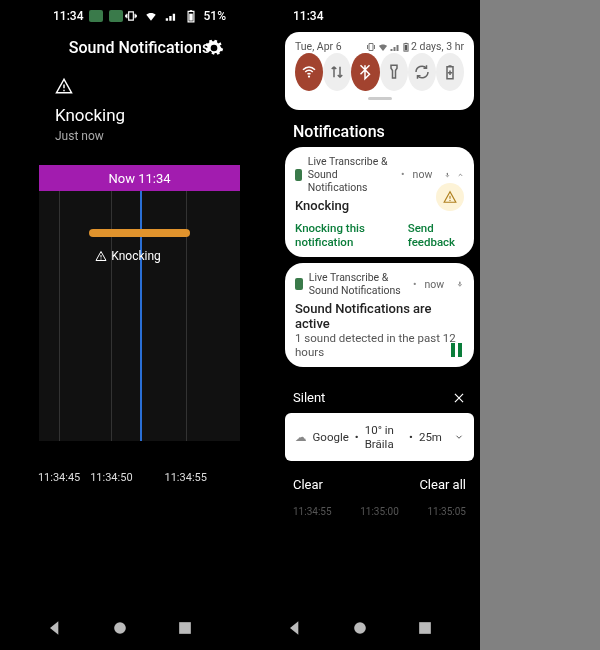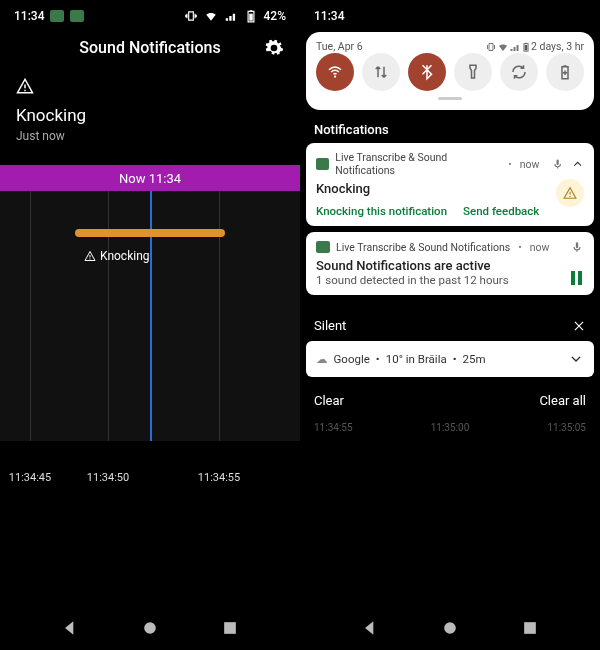--- a/index.html
+++ b/index.html
@@ -1,17 +1,17 @@
 <!DOCTYPE html>
 <html><head>
 <meta charset="utf-8">
 <style>
   * { box-sizing: border-box; margin: 0; padding: 0; font-family: Roboto, Arial, sans-serif; }
   body { background: #818181; width: 600px; height: 650px; overflow: hidden; display: flex; }
-  .phone { width: 300px; height: 650px; background: #000; position: relative; color: #fff; overflow: hidden; }
+  .phone { width: 240px; height: 650px; background: #000; position: relative; color: #fff; overflow: hidden; padding-left: 39px; }
   .phone + .phone { margin-left: 0; }
 
   
   .statusbar { display: flex; justify-content: space-between; align-items: center; padding: 6px 14px 2px; font-size: 12px; font-weight: 500; height: 28px; }
   .statusbar .left, .statusbar .right { display: flex; align-items: center; gap: 6px; }
   .sb-icon { width: 14px; height: 14px; display: inline-block; }
   .sb-app { width: 14px; height: 12px; background: #3a7a4a; border-radius: 2px; position: relative; }
 
   
   .titlebar { display: flex; justify-content: center; position: relative; padding: 10px 16px 20px; }
@@ -40,23 +40,23 @@
   .right .statusbar { color:#fff; }
   .qs-panel { margin: 4px 6px 6px; background: #fff; color: #333; border-radius: 14px; padding: 8px 10px 10px; }
   .qs-head { display: flex; justify-content: space-between; font-size: 10.5px; color: #555; align-items:center; }
   .qs-head .hr { display:flex; align-items:center; }
   .qs-row { display: flex; justify-content: space-between; }
   .qs-tile { width: 38px; height: 38px; border-radius: 50%; background: #eee; display: flex; align-items: center; justify-content: center; }
   .qs-tile.active { background: #a2432f; color: #fff; }
   .qs-tile svg { width: 18px; height: 18px; }
   .handle { margin: 6px auto 0; width: 24px; height: 3px; border-radius: 2px; background: #ccc; }
 
-  .section-label { font-size: 13px; font-weight: 500; padding: 6px 14px 6px; }
-
-  .notif { margin: 0 6px 6px; background: #fff; color: #222; border-radius: 8px; padding: 8px 10px; position: relative; }
+  .section-label { font-size: 16px; font-weight: 500; padding: 6px 14px 6px; }
+
+  .notif { margin: 0 6px 6px; background: #fff; color: #222; border-radius: 18px; padding: 8px 10px; position: relative; }
   .notif .hdr { display: flex; align-items: center; gap: 6px; font-size: 10.5px; color: #666; }
   .notif .hdr .app { color: #444; }
   .notif .hdr .sep::before { content: "•"; margin: 0 2px; color:#888; }
   .notif .hdr .spacer { flex: 1; }
   .notif .hdr svg { width: 14px; height: 14px; }
   .notif .title2 { font-size: 13px; font-weight: 500; margin-top: 4px; }
   .notif .body2 { font-size: 11.5px; color: #555; }
   .notif .actions { display: flex; gap: 16px; margin-top: 8px; }
   .notif .actions span { color: #0a7d3a; font-size: 11.5px; font-weight: 500; }
   .warn-badge { position: absolute; right: 10px; top: 36px; width: 28px; height: 28px; border-radius: 50%; background: #fdf3d7; display:flex; align-items:center; justify-content:center; }
@@ -96,21 +96,21 @@
           <path d="M12 20l8-10c-4-4-12-4-16 0z"></path>
         </svg>
       <svg class="sb-icon" viewBox="0 0 24 24">
           <path d="M3 20h4v-4H3zM9 20h4v-8H9zM15 20h4V8h-4z"></path>
         </svg>
       <svg class="sb-icon" viewBox="0 0 24 24">
           <path d="M7 4h10v18H7z" fill="none" stroke="#fff" stroke-width="2"></path>
           <rect x="9" y="8" width="6" height="12"></rect>
           <rect x="10" y="2" width="4" height="2"></rect>
         </svg>
-      <span>42%</span>
+      <span>51%</span>
     </div>
   </div>
 
   <div class="titlebar">
     <span class="title">Sound Notifications</span>
     <svg class="gear" viewBox="0 0 24 24">
         <path d="M12 8a4 4 0 100 8 4 4 0 000-8zm9 4l2 1-1 3-2-.5c-.4.6-.9 1.1-1.5 1.5l.5 2-3 1-1-2h-2l-1 2-3-1 .5-2c-.6-.4-1.1-.9-1.5-1.5L3 16l-1-3 2-1v-2L2 9l1-3 2 .5c.4-.6.9-1.1 1.5-1.5L6 3l3-1 1 2h2l1-2 3 1-.5 2c.6.4 1.1.9 1.5 1.5L20 5l1 3-2 1z" fill="#fff"></path>
       </svg>
   </div>
 

